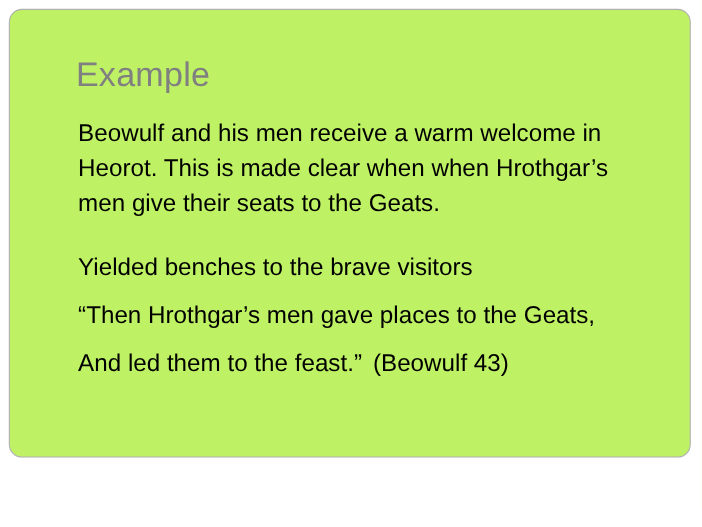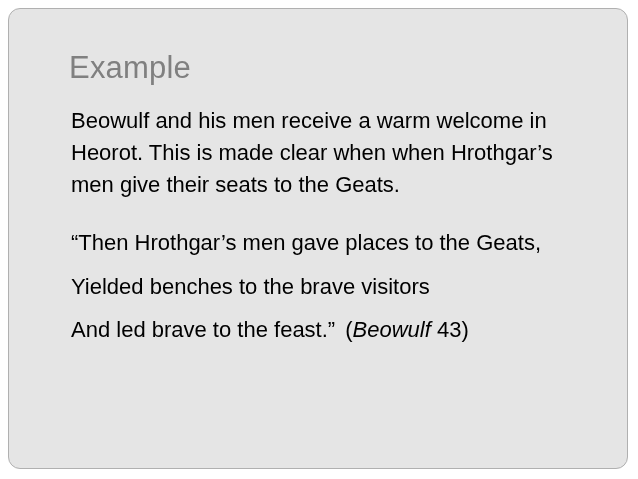--- a/index.html
+++ b/index.html
@@ -11,22 +11,22 @@
     width: 638px;
     height: 479px;
     font-family: "Liberation Sans", sans-serif;
     overflow: hidden;
   }
   .slide {
     position: absolute;
     left: 8px;
     top: 8px;
     width: 620px;
-    height: 461px;
-    background: #e5e5e5;
+    height: 408px;
+    background: #bef264;
     border: 1px solid #b0b0b0;
     border-radius: 12px;
     box-sizing: border-box;
   }
   .slide-title {
     position: absolute;
     left: 60px;
     top: 42px;
     font-size: 31px;
     font-weight: normal;
@@ -49,40 +49,39 @@
   .para.first {
     margin-bottom: 26px;
   }
   .quote-line {
     margin: 0 0 12px 0;
   }
   .quote-line:last-child {
     margin-bottom: 0;
   }
   .cite-italic {
-    font-style: italic;
   }
   .sp {
     display: inline-block;
     width: 10px;
   }
 </style>
 </head>
 <body>
 
 <div class="slide">
 
   <div class="slide-title">Example</div>
 
   <div class="body-block">
 
     <p class="para first">Beowulf and his men receive a warm welcome in Heorot.  This is made clear when when Hrothgar’s men give their  seats to the Geats.</p>
 
+    <p class="quote-line">Yielded benches to the brave visitors</p>
+
     <p class="quote-line">“Then Hrothgar’s men gave places to the Geats,</p>
 
-    <p class="quote-line">Yielded benches to the brave visitors</p>
-
     <p class="quote-line">
-      <span>And led brave to the feast.”</span><span class="sp"></span><span>(</span><span class="cite-italic">Beowulf</span>&nbsp;<span>43</span><span>)</span>
+      <span>And led them to the feast.”</span><span class="sp"></span><span>(</span><span class="cite-italic">Beowulf</span>&nbsp;<span>43</span><span>)</span>
     </p>
 
   </div>
 </div>
 
 </body></html>

